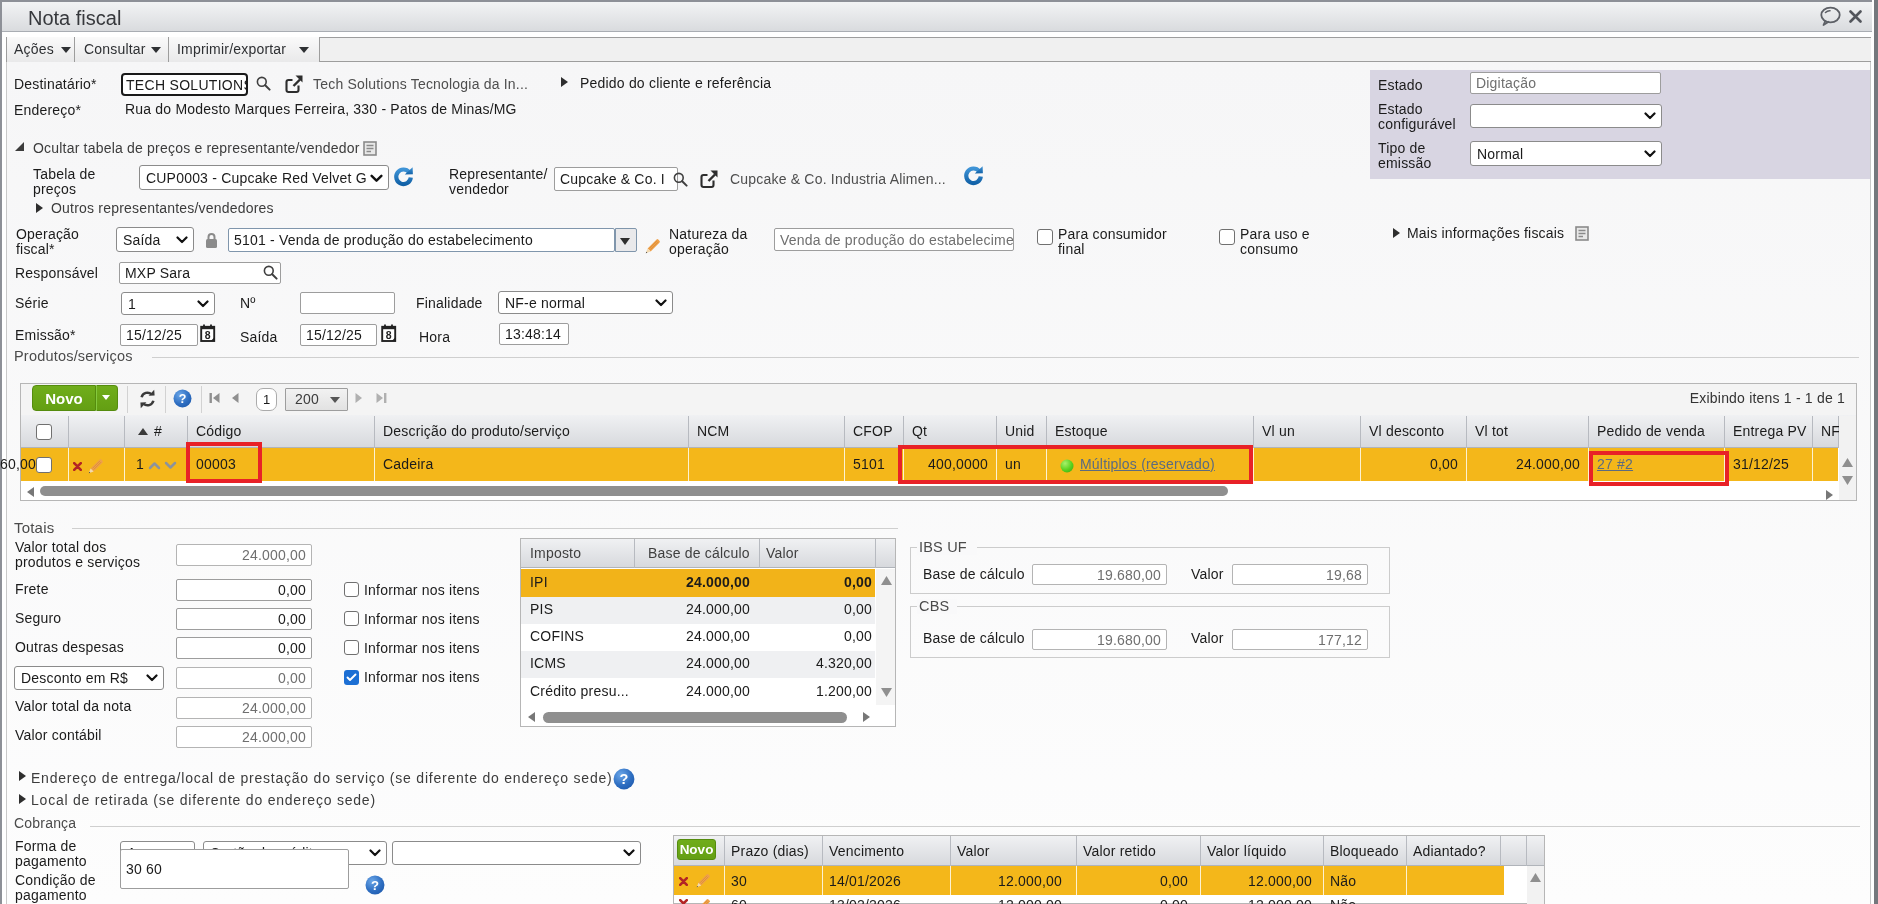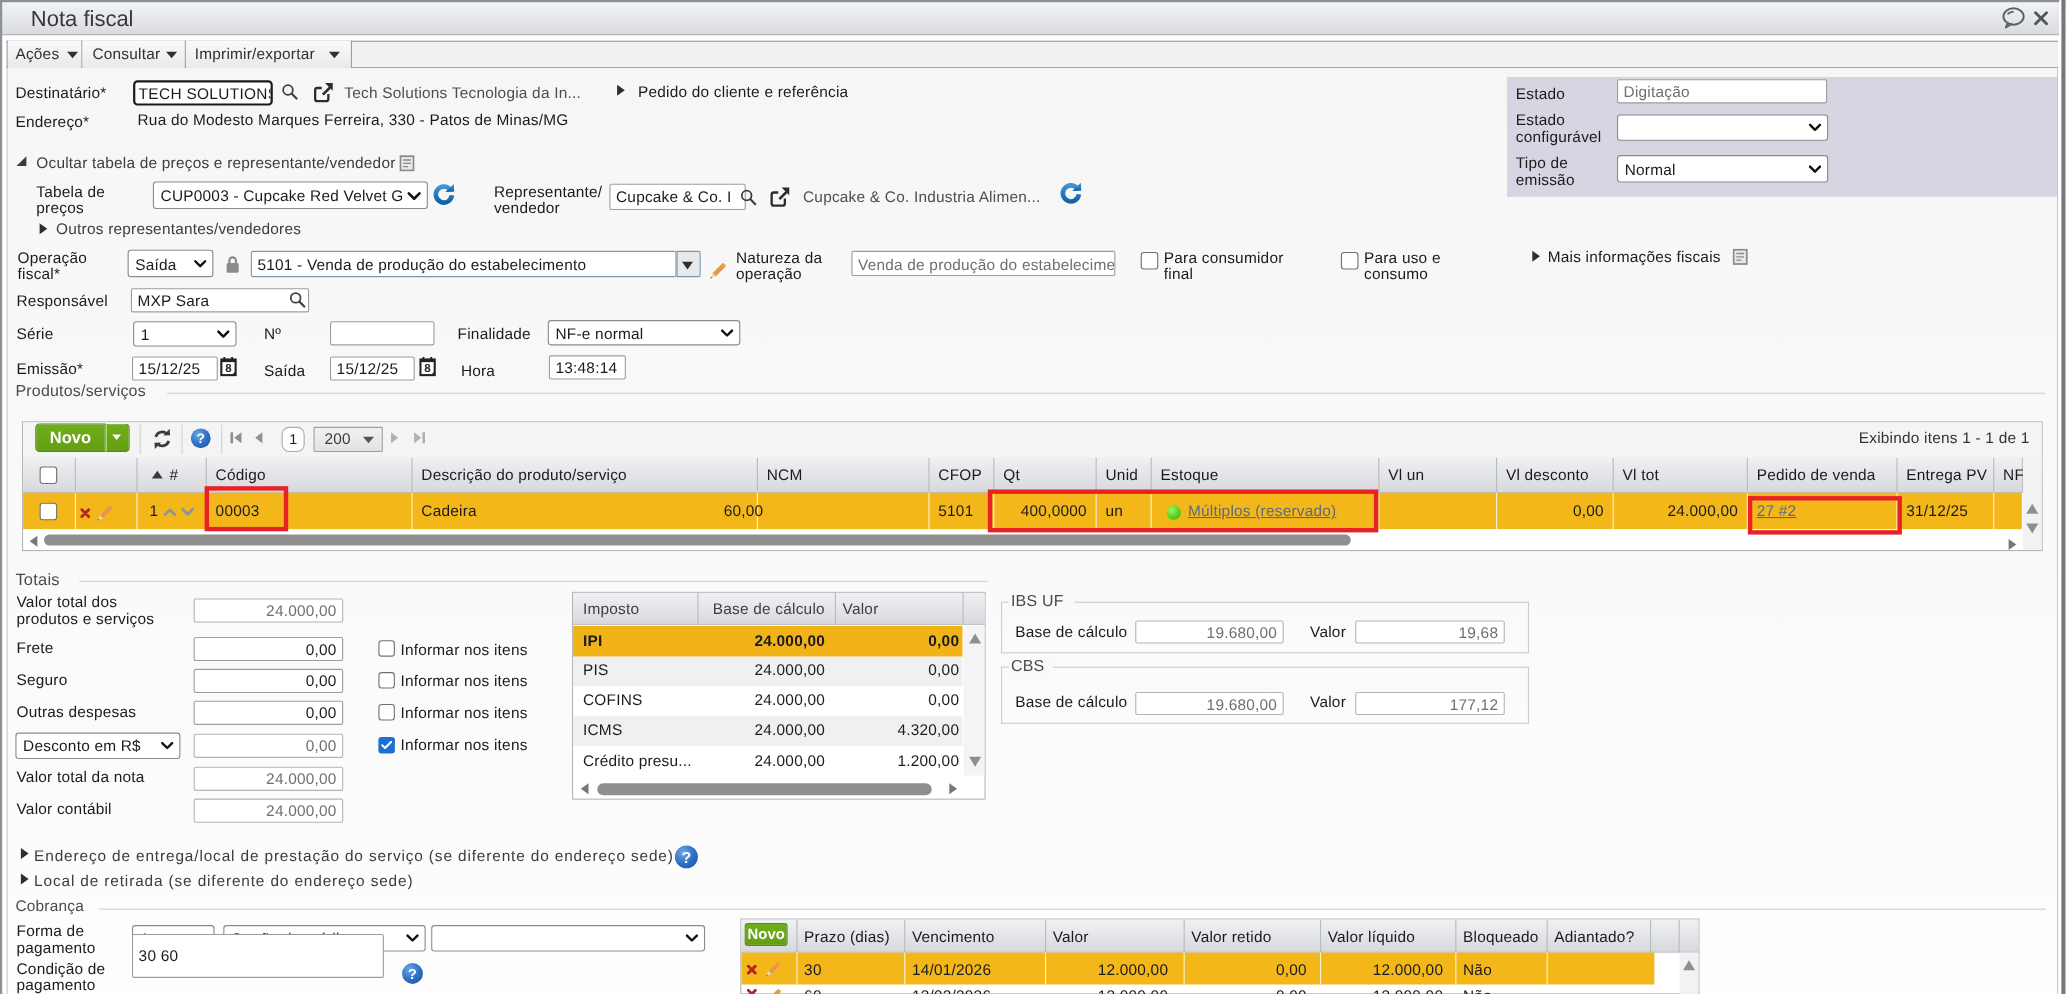--- a/index.html
+++ b/index.html
@@ -325,21 +325,21 @@
       <defs>
         <radialGradient id="gn1" cx="0.35" cy="0.3" r="0.85">
           <stop offset="0" stop-color="#a8f06a"></stop>
           <stop offset="0.6" stop-color="#59d21f"></stop>
           <stop offset="1" stop-color="#3fae12"></stop>
         </radialGradient>
       </defs>
       <circle cx="7" cy="7" r="6.5" fill="url(#gn1)"></circle>
     </svg>
   <div class="lb" style="left:1080px;top:457px;color:#5c6b80;text-decoration:underline">Múltiplos (reservado)</div>
-  <div class="lb" style="left:0;top:457px;width:1352px;text-align:center">60,00</div>
+  <div class="lb" style="left:0;top:457px;width:1352px;text-align:left">60,00</div>
   <div class="lb" style="left:0;top:457px;width:1458px;text-align:right">0,00</div>
   <div class="lb" style="left:0;top:457px;width:1580px;text-align:right">24.000,00</div>
   <div class="lb" style="left:1597px;top:457px;color:#5c6b80;text-decoration:underline">27 #2</div>
   <div class="lb" style="left:1733px;top:457px">31/12/25</div>
 
   <div class="ab" style="left:1839px;top:416px;width:17px;height:84px;background:#f2f2f2"></div>
   <svg class="ab" style="left:1841px;top:457px" width="13" height="11" viewBox="0 0 13 11">
       <path d="M6.5 1 L12 10 L1 10 Z" fill="#8f8f8f"></path>
     </svg>
   <svg class="ab" style="left:1841px;top:475px" width="13" height="11" viewBox="0 0 13 11">
@@ -391,21 +391,21 @@
   <div class="ab" style="left:520px;top:538px;width:376px;height:189px;background:#fff;border:1px solid #b6b6b6"></div>
   <div class="ab" style="left:521px;top:539px;width:374px;height:29px;background:linear-gradient(#f0f1f3,#d7d9dd);border-bottom:1px solid #b0b4ba"></div>
   <div class="ab" style="left:634px;top:539px;width:1px;height:29px;background:#b7bac0"></div>
   <div class="ab" style="left:759px;top:539px;width:1px;height:29px;background:#b7bac0"></div>
   <div class="ab" style="left:875px;top:539px;width:1px;height:29px;background:#b7bac0"></div>
   <div class="lb" style="left:530px;top:546px;color:#3f3f3f">Imposto</div>
   <div class="lb" style="left:648px;top:546px;color:#3f3f3f">Base de cálculo</div>
   <div class="lb" style="left:766px;top:546px;color:#3f3f3f">Valor</div>
 
   <div class="ab" style="left:521px;top:569px;width:354px;height:28px;background:#f2b319"></div>
-  <div class="lb" style="left:530px;top:575px;font-weight:bold">IPI</div>
+  <div class="lb" style="left:530px;top:575px;font-weight:normal">IPI</div>
   <div class="lb" style="left:521px;top:575px;width:229px;text-align:right;font-weight:bold">24.000,00</div>
   <div class="lb" style="left:521px;top:575px;width:351px;text-align:right;font-weight:bold">0,00</div>
   <div class="ab" style="left:521px;top:597px;width:354px;height:27px;background:#eff0f2"></div>
   <div class="lb" style="left:530px;top:602px">PIS</div>
   <div class="lb" style="left:521px;top:602px;width:229px;text-align:right">24.000,00</div>
   <div class="lb" style="left:521px;top:602px;width:351px;text-align:right">0,00</div>
   <div class="lb" style="left:530px;top:629px">COFINS</div>
   <div class="lb" style="left:521px;top:629px;width:229px;text-align:right">24.000,00</div>
   <div class="lb" style="left:521px;top:629px;width:351px;text-align:right">0,00</div>
   <div class="ab" style="left:521px;top:651px;width:354px;height:27px;background:#eff0f2"></div>

